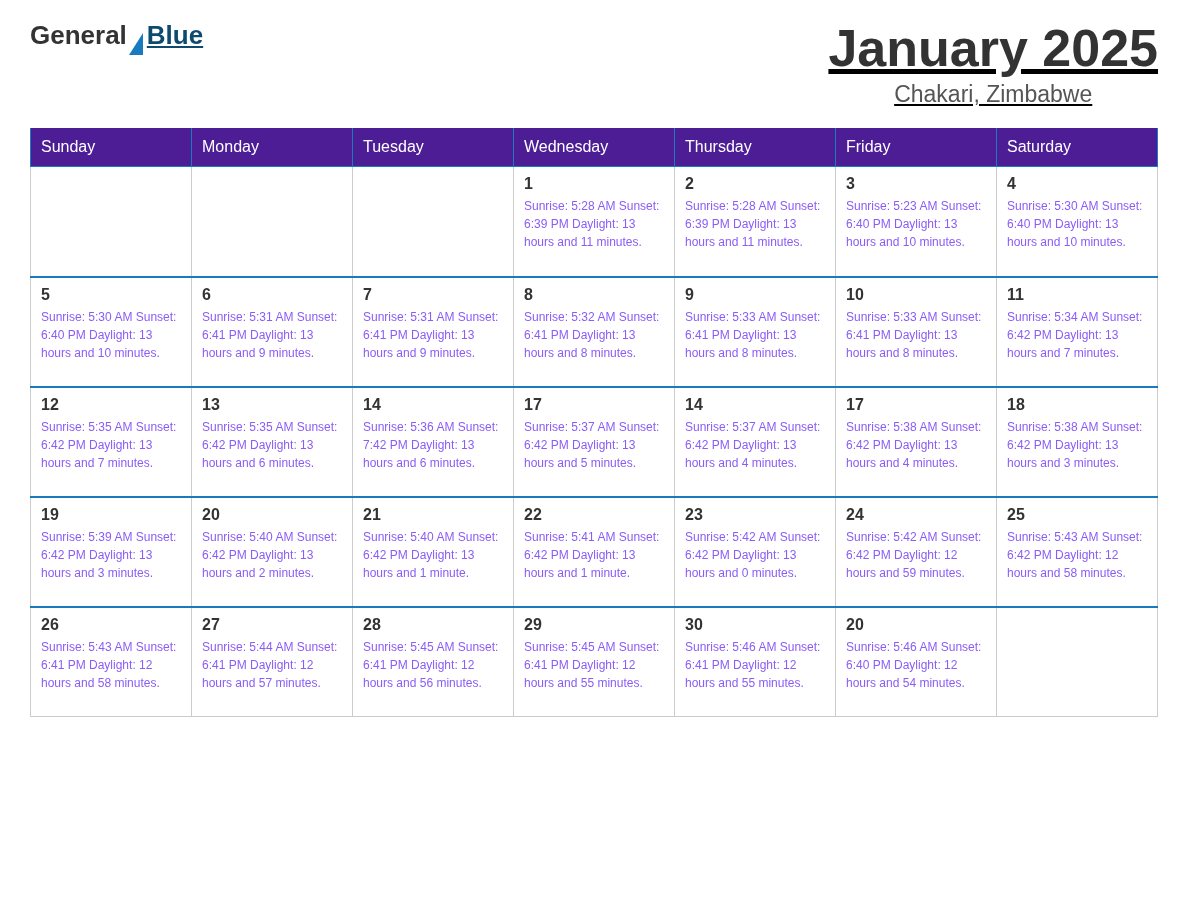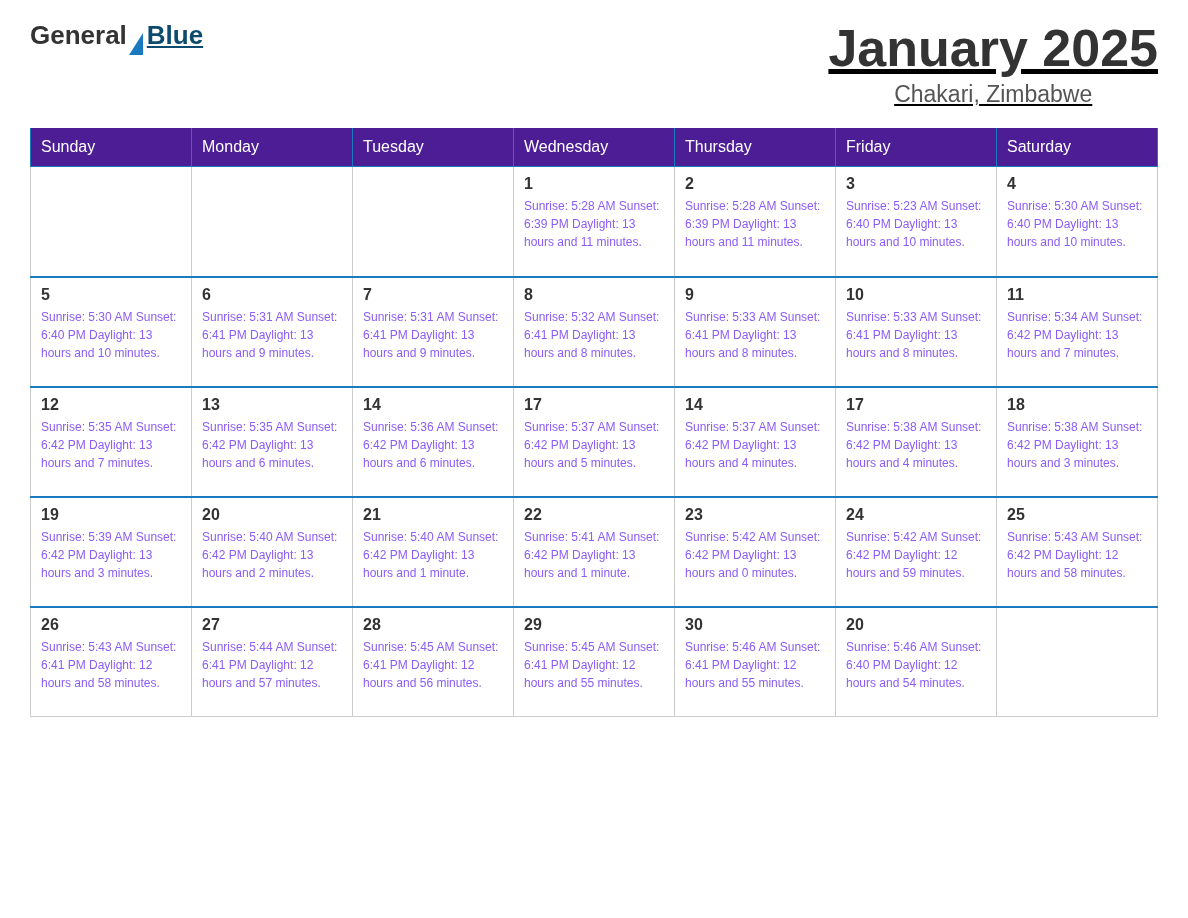--- a/index.html
+++ b/index.html
@@ -238,21 +238,21 @@
         <td>
           <span class="day-number">13</span>
           <div class="day-info">Sunrise: 5:35 AM
 Sunset: 6:42 PM
 Daylight: 13 hours
 and 6 minutes.</div>
         </td>
         <td>
           <span class="day-number">14</span>
           <div class="day-info">Sunrise: 5:36 AM
-Sunset: 6:42 PM
+Sunset: 7:42 PM
 Daylight: 13 hours
 and 6 minutes.</div>
         </td>
         <td>
           <span class="day-number">17</span>
           <div class="day-info">Sunrise: 5:37 AM
 Sunset: 6:42 PM
 Daylight: 13 hours
 and 5 minutes.</div>
         </td>

